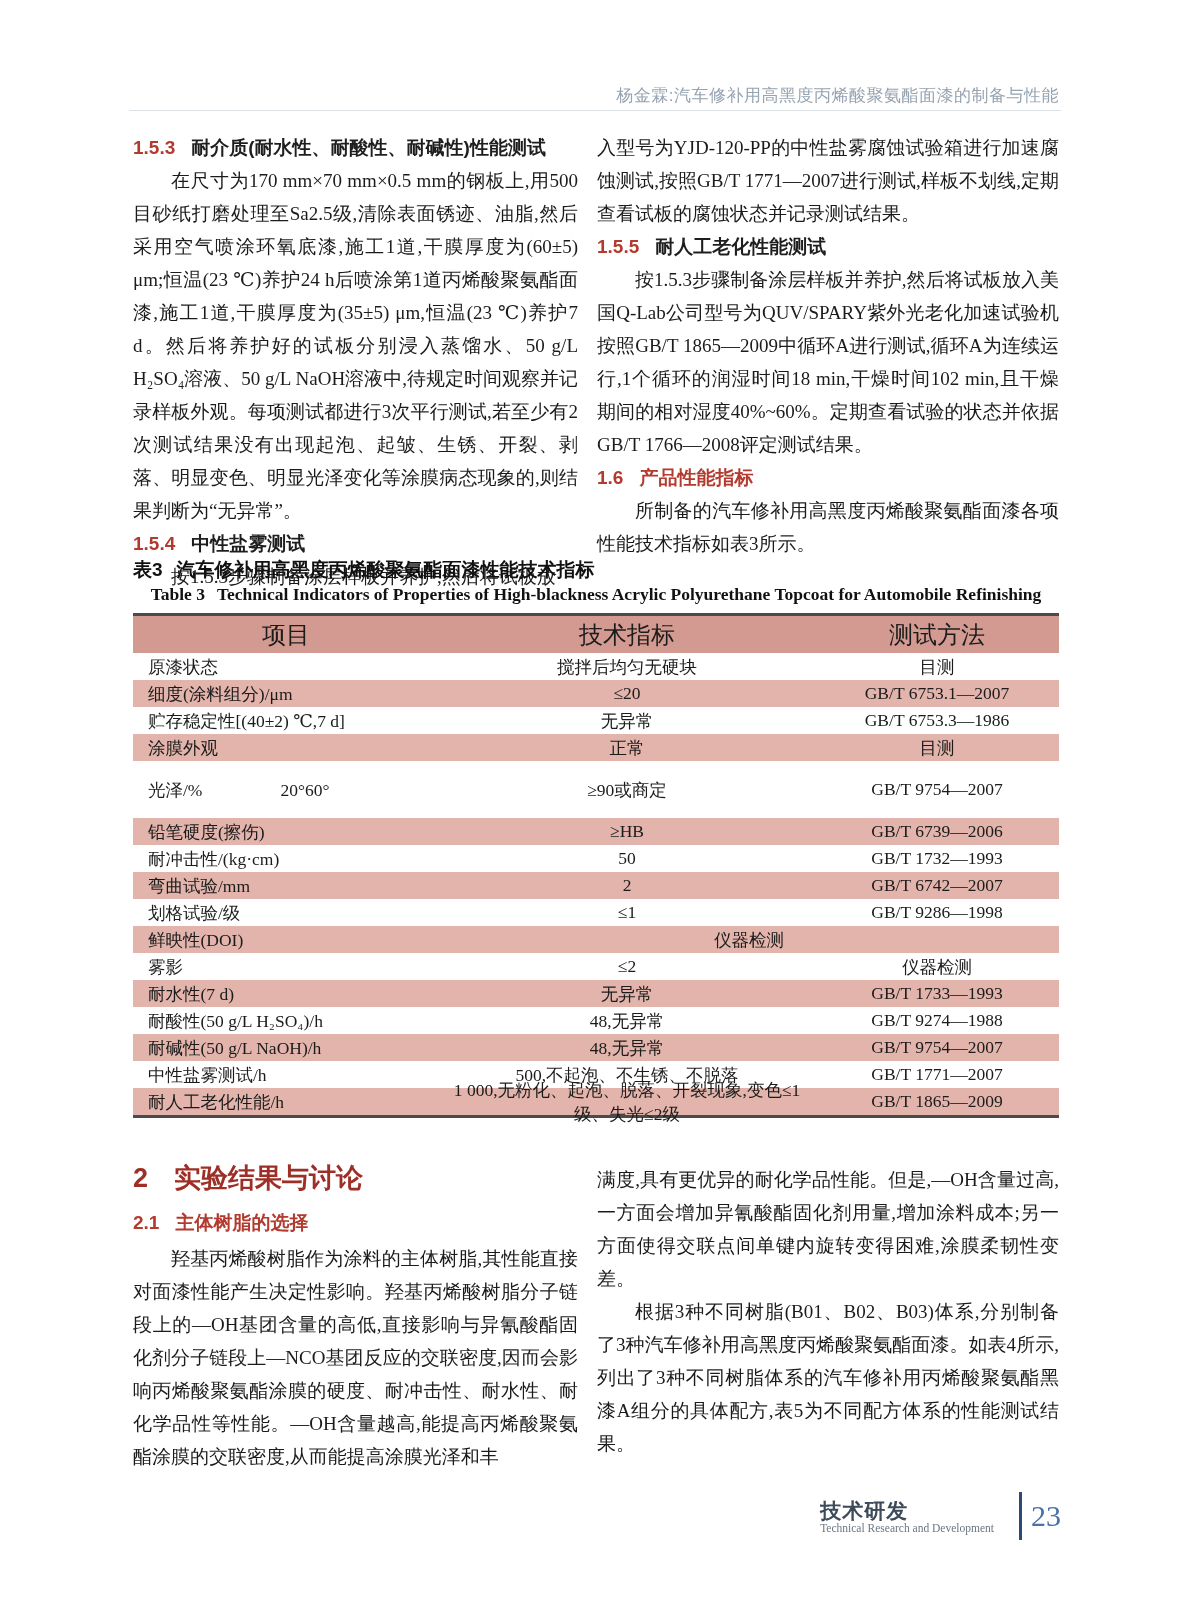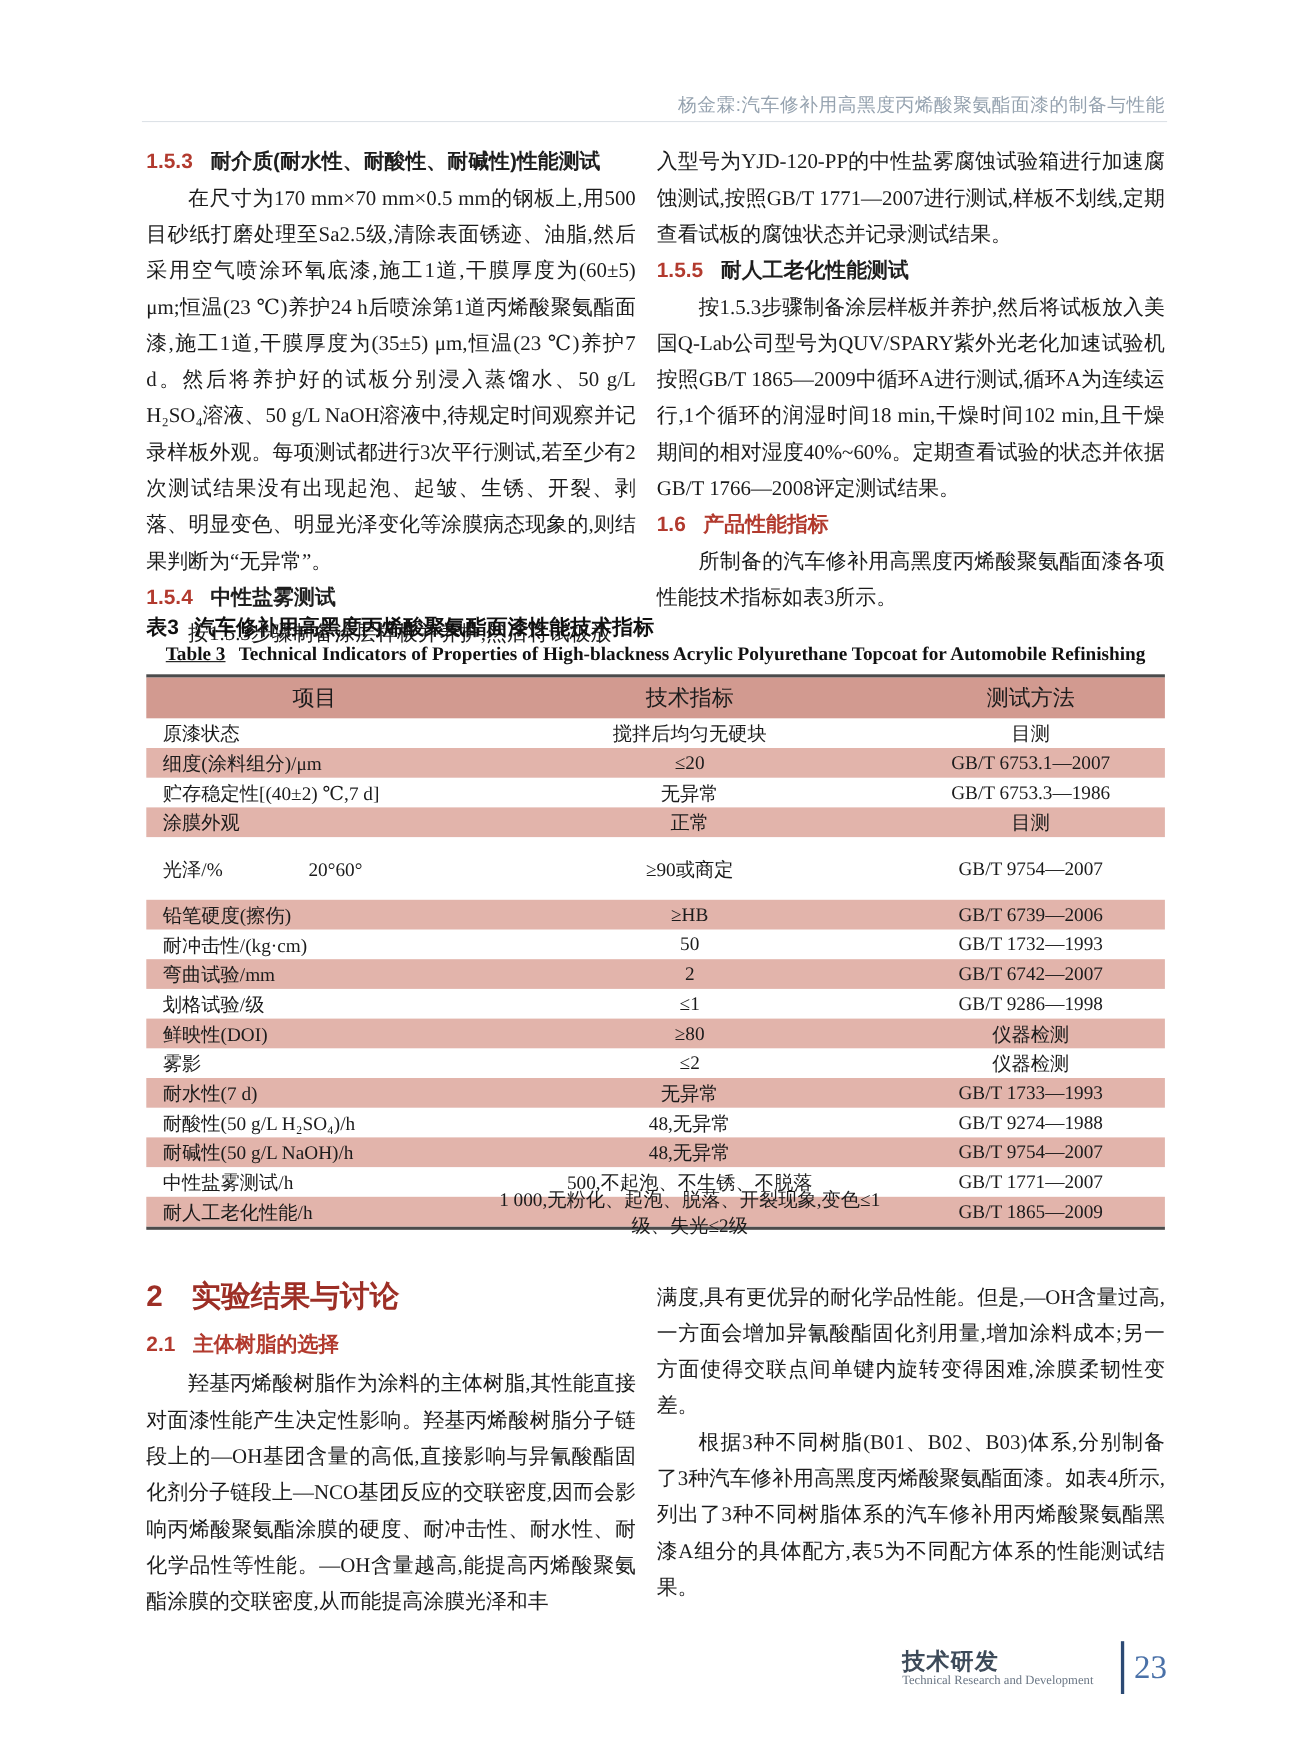--- a/index.html
+++ b/index.html
@@ -51,28 +51,28 @@
 
   .t3-cap-cn{
     position:absolute;top:557px;left:133px;width:926px;text-align:left;
     font-family:"Liberation Sans","DejaVu Sans",sans-serif;font-weight:bold;font-size:19px;color:#111;
   }
   .t3-cap-cn .lab{margin-right:14px;}
   .t3-cap-en{
     position:absolute;top:584px;left:123px;width:946px;text-align:center;
     font-family:"Liberation Serif","DejaVu Serif",serif;font-weight:bold;font-size:17.5px;color:#111;
   }
-  .t3-cap-en .lab{margin-right:12px;text-decoration:underline;}
+  .t3-cap-en .lab{margin-right:12px;}
 
   .t3{
     position:absolute;top:613px;left:133px;width:926px;
     border-top:3px solid #4b4b4b;border-bottom:3px solid #4b4b4b;
     font-size:17.5px;
   }
-  .thead{display:flex;align-items:center;height:37px;background:var(--th-bg);font-size:20px;}
+  .thead{display:flex;align-items:center;height:37px;background:var(--th-bg);font-size:24px;}
   .trow{display:flex;align-items:center;height:27px;justify-content:center;}
   .trow.tall{height:57px;}
   .trow.shade{background:var(--tr-bg);}
   .tc1{width:306px;padding-left:15px;box-sizing:border-box;text-align:left;}
   .tc2{width:376px;text-align:center;}
   .tc3{flex:1;text-align:center;}
   .thead .tc1{text-align:center;padding-left:0;}
   .glosswrap{display:flex;align-items:center;}
   .glosswrap .subcol{display:flex;flex-direction:row;margin-left:78px;line-height:26px;}
 
@@ -176,21 +176,20 @@
           <div class="tc2">2</div>
           <div class="tc3">GB/T 6742—2007</div>
         </div>
         <div class="trow">
           <div class="tc1">划格试验/级</div>
           <div class="tc2">≤1</div>
           <div class="tc3">GB/T 9286—1998</div>
         </div>
         <div class="trow shade">
           <div class="tc1">鲜映性(DOI)</div>
-          <div class="tc2">≥80</div>
           <div class="tc3">仪器检测</div>
         </div>
         <div class="trow">
           <div class="tc1">雾影</div>
           <div class="tc2">≤2</div>
           <div class="tc3">仪器检测</div>
         </div>
         <div class="trow shade">
           <div class="tc1">耐水性(7 d)</div>
           <div class="tc2">无异常</div>

